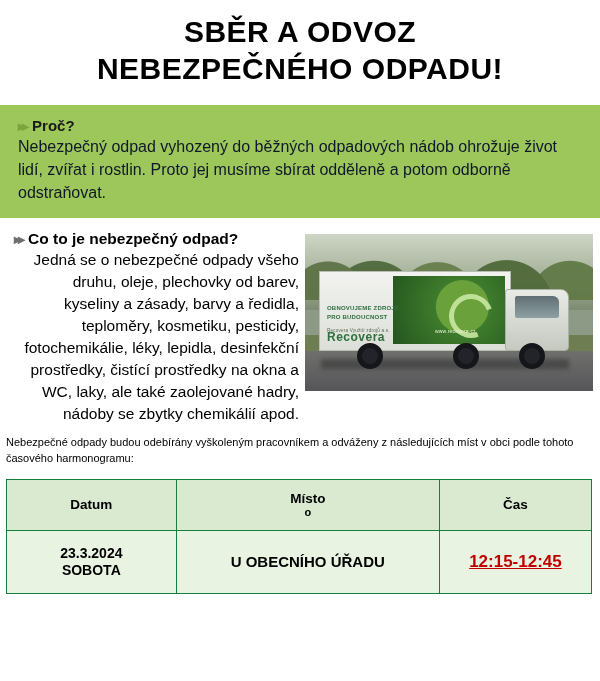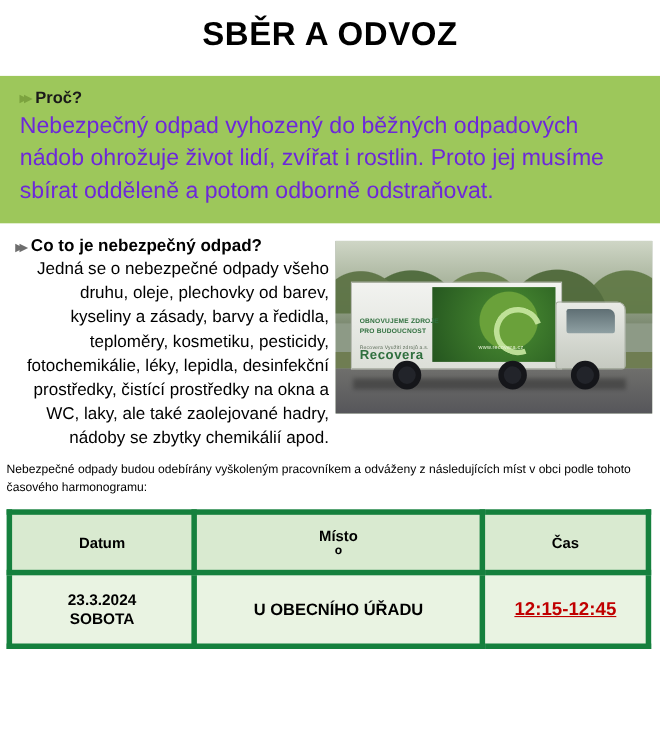--- a/index.html
+++ b/index.html
@@ -51,23 +51,23 @@
     margin-bottom: 2px;
   }
   .arrow-icon {
     display: inline-block;
     line-height: 1;
     color: #7ca33f;
     font-size: 14px;
     letter-spacing: -3px;
   }
   .band-text {
-    font-size: 21px;
+    font-size: 16px;
     line-height: 1.42;
-    color: #6d28d9;
+    color: #0f172a;
     max-width: 560px;
   }
 
   
   .middle {
     display: flex;
     align-items: flex-start;
     padding: 12px 10px 0 10px;
     box-sizing: border-box;
   }
@@ -231,21 +231,21 @@
   .table-wrap {
     padding: 12px 8px 0 6px;
   }
   table.schedule {
     width: 100%;
     border-collapse: collapse;
     table-layout: fixed;
   }
   table.schedule th,
   table.schedule td {
-    border: 5px solid #15803d;
+    border: 1px solid #15803d;
     text-align: center;
     vertical-align: middle;
   }
   table.schedule thead th {
     background: #d9ead0;
     font-size: 13.5px;
     font-weight: bold;
     padding: 6px 4px;
     height: 38px;
   }
@@ -280,20 +280,21 @@
   .col-place { width: 45%; }
   .col-time { width: 26%; }
 </style>
 </head>
 <body>
 
 <div class="page">
 
   <div class="title-block">
     <div class="title-line">SBĚR A ODVOZ</div>
+    <div class="title-line">NEBEZPEČNÉHO ODPADU!</div>
   </div>
 
   <div class="green-band">
     <div class="band-heading">
       <span class="arrow-icon">▸▸</span>
       <span>Proč?</span>
     </div>
     <div class="band-text">Nebezpečný odpad vyhozený do běžných odpadových nádob ohrožuje život lidí, zvířat i rostlin. Proto jej musíme sbírat odděleně a potom odborně odstraňovat.</div>
   </div>
 

